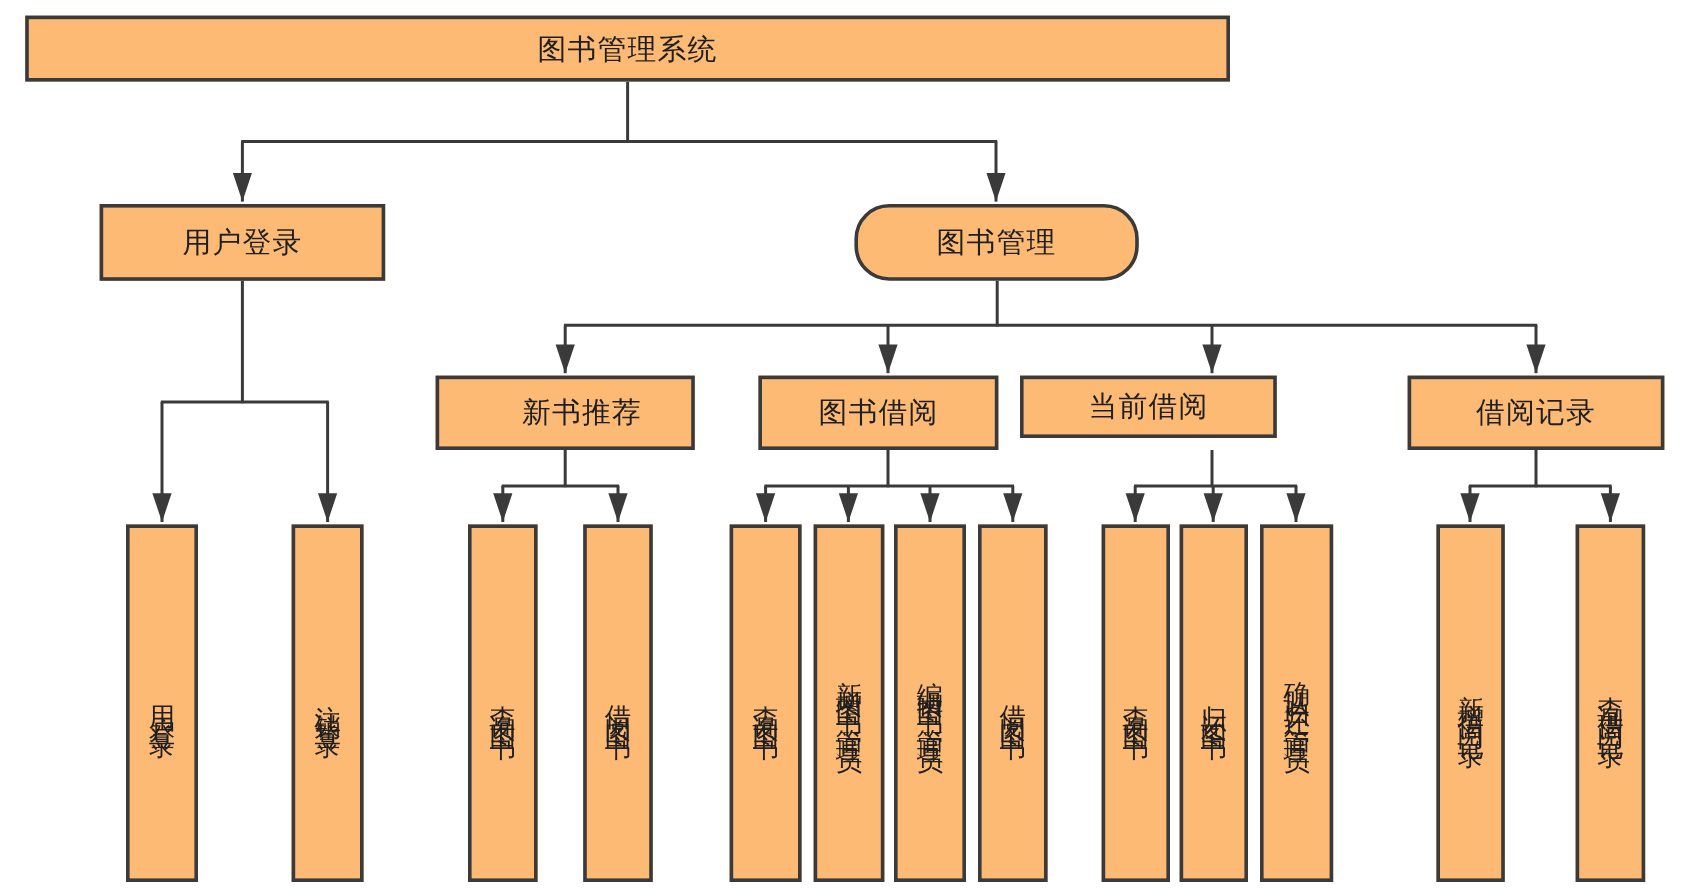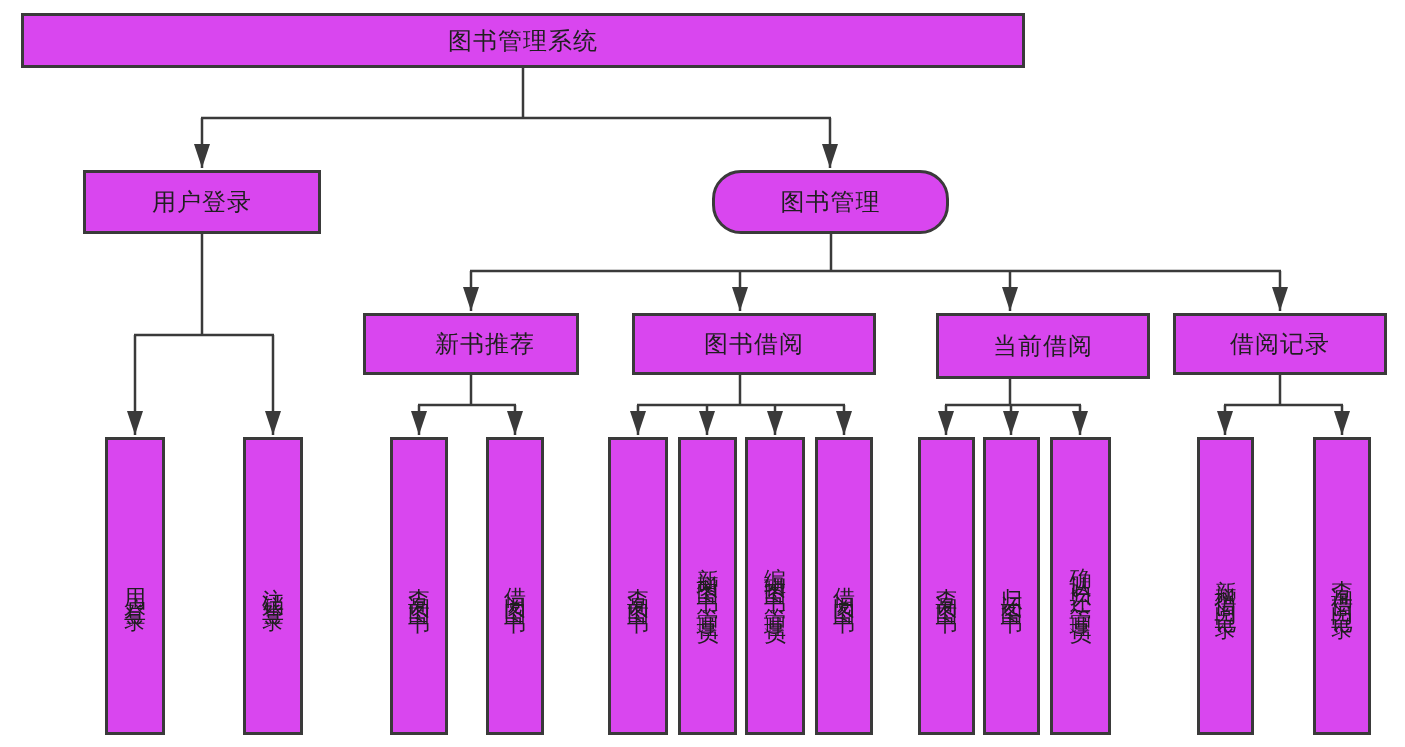--- a/index.html
+++ b/index.html
@@ -17,21 +17,21 @@
   }
   .connectors {
     position: absolute;
     left: 0; top: 0;
     width: 1405px; height: 747px;
   }
   .box {
     position: absolute;
     box-sizing: border-box;
     border: 3px solid #3a3a3a;
-    background: #d946ef;
+    background: #fdba74;
     color: #1f1f1f;
     display: flex;
     align-items: center;
     justify-content: center;
     text-align: center;
   }
   .h-label {
     font-size: 24px;
     letter-spacing: 1px;
     white-space: nowrap;
@@ -107,22 +107,22 @@
       <line x1="1342" y1="405" x2="1342" y2="435" marker-end="url(#arrow)"></line>
     </g>
   </svg>
 
   <div class="box h-label" style="left:21px; top:13px; width:1004px; height:55px;">图书管理系统</div>
 
   <div class="box h-label" style="left:83px; top:170px; width:238px; height:64px;">用户登录</div>
   <div class="box h-label" style="left:712px; top:170px; width:237px; height:64px;border-radius:29px;">图书管理</div>
 
   <div class="box h-label" style="left:363px; top:313px; width:216px; height:62px;padding-left:28px;">新书推荐</div>
-  <div class="box h-label" style="left:632px; top:313px; width:244px; height:62px;">图书借阅</div>
-  <div class="box h-label" style="left:936px; top:313px; width:214px; height:66px;">当前借阅</div>
+  <div class="box h-label" style="left:632px; top:313px; width:200px; height:62px;">图书借阅</div>
+  <div class="box h-label" style="left:850px; top:313px; width:214px; height:52px;">当前借阅</div>
   <div class="box h-label" style="left:1173px; top:313px; width:214px; height:62px;">借阅记录</div>
 
   <div class="box leaf" style="left:105px; top:437px; width:60px; height:298px;">用户登录</div>
   <div class="box leaf" style="left:243px; top:437px; width:60px; height:298px;">注销登录</div>
 
   <div class="box leaf" style="left:390px; top:437px; width:58px; height:298px;">查询图书</div>
   <div class="box leaf" style="left:486px; top:437px; width:58px; height:298px;">借阅图书</div>
 
   <div class="box leaf" style="left:608px; top:437px; width:60px; height:298px;">查询图书</div>
   <div class="box leaf" style="left:678px; top:437px; width:59px; height:298px;">新增图书（管理员）</div>

